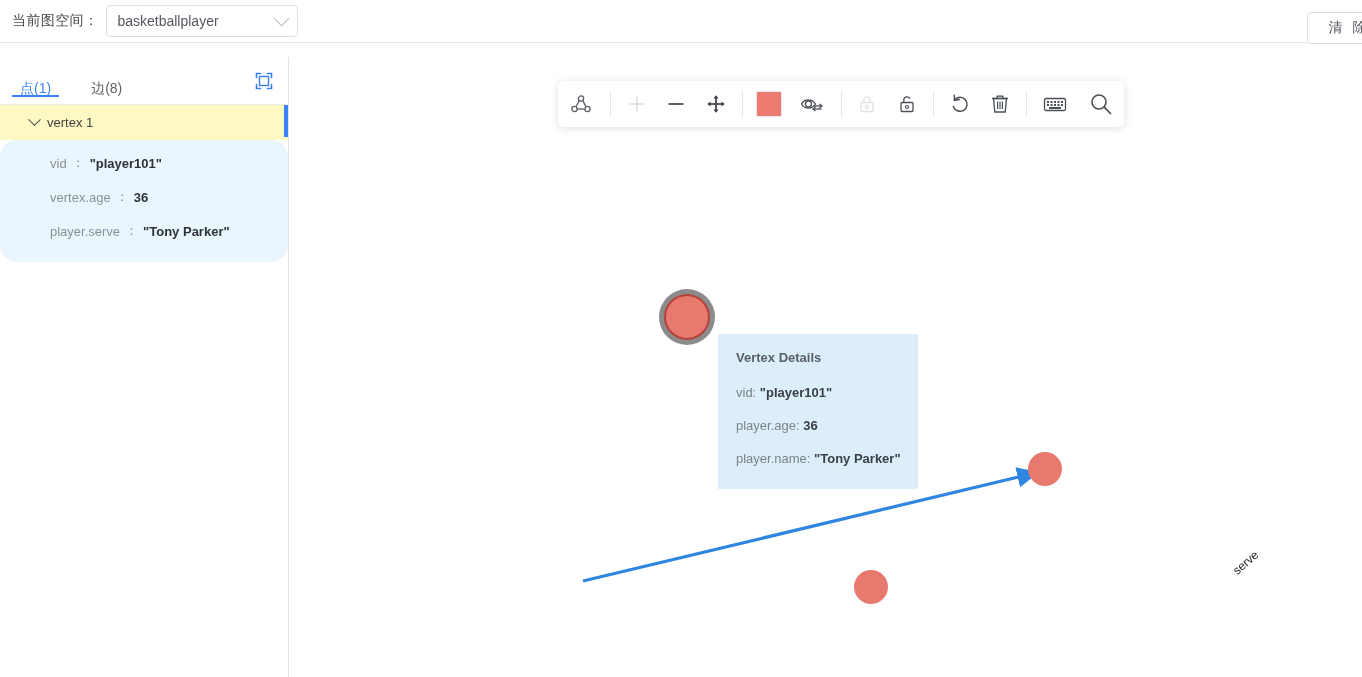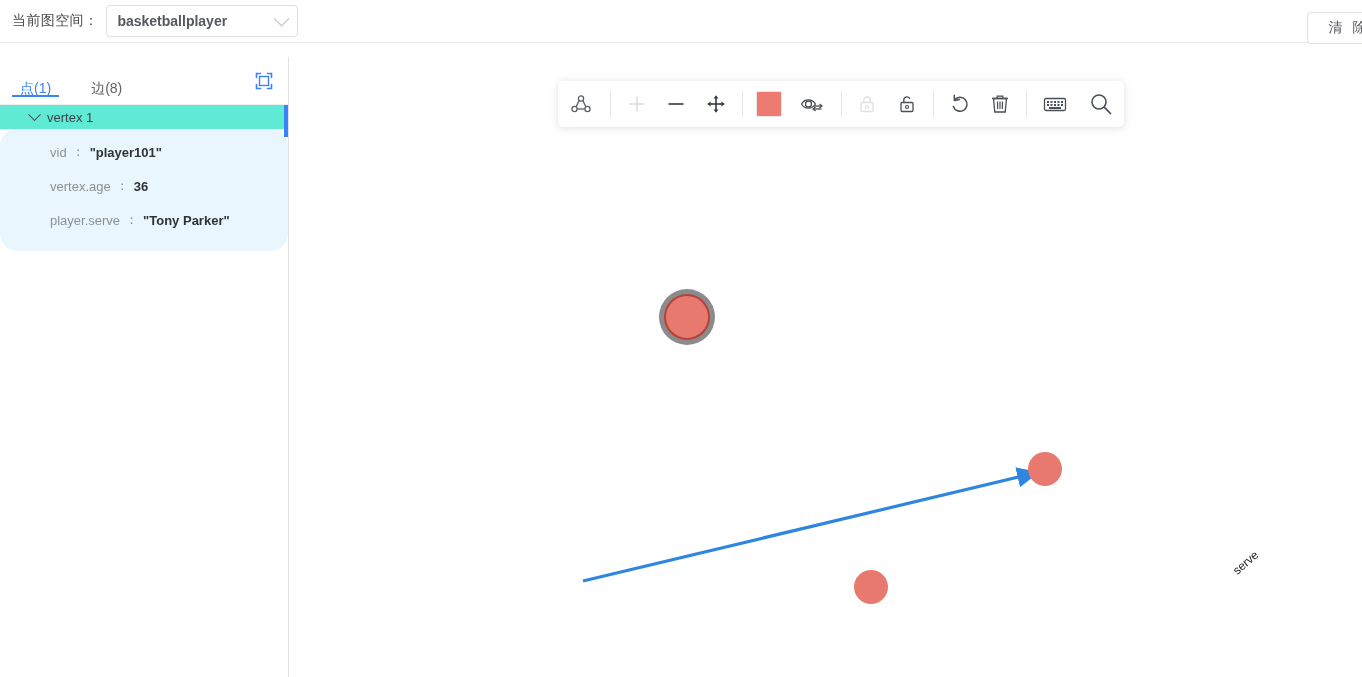--- a/index.html
+++ b/index.html
@@ -36,21 +36,21 @@
     width: 192px; height: 32px;
     border: 1px solid #dcdfe6;
     border-radius: 4px;
     background: #ffffff;
     display: flex; align-items: center;
     padding: 0 10px;
     cursor: pointer;
   }
   .space-select .value {
     font-size: 14px; color: #55585f;
-    flex: 1; white-space: nowrap; overflow: hidden; font-weight: bold;
+    flex: 1; white-space: nowrap; overflow: hidden;
   }
   .chev-down {
     width: 11px; height: 11px;
     border-right: 1.4px solid #b8bcc4;
     border-bottom: 1.4px solid #b8bcc4;
     transform: rotate(45deg) translate(-2px,-2px);
     flex: 0 0 auto;
   }
   .header-right-btn {
     position: absolute; left: 1307px; top: 12px;
@@ -98,22 +98,22 @@
     left: 0; right: 0; bottom: 0;
     height: 2px; background: #3a82f7;
   }
   .fit-icon {
     position: absolute; right: 14px; top: 14px;
     width: 20px; height: 20px; cursor: pointer;
   }
 
   .vertex-group-header {
     position: relative;
-    height: 24px;
-    background: #5eead4;
+    height: 35px;
+    background: #fef9c3;
     display: flex; align-items: center;
     padding-left: 30px;
     cursor: pointer;
   }
   .vertex-group-header::after {
     content: "";
     position: absolute; right: 0; top: 0;
     width: 4px; height: 32px;
     background: #3a82f7;
   }
@@ -403,15 +403,30 @@
       </defs>
       <line x1="293" y1="524" x2="737" y2="418" stroke="#2f86e0" stroke-width="3.2" marker-end="url(#arrow)"></line>
     </svg>
 
     <span class="edge-label">serve</span>
 
     <div class="node-selected" style="left:374px; top:237px;"></div>
     <div class="node plain" style="left:564px; top:513px;"></div>
     <div class="node plain" style="left:738px; top:395px;"></div>
 
+    <div class="details">
+      <div class="dtitle">Vertex Details</div>
+      <div class="drow">
+        <span class="k">vid:</span>
+        <span class="v">"player101"</span>
+      </div>
+      <div class="drow">
+        <span class="k">player.age:</span>
+        <span class="v">36</span>
+      </div>
+      <div class="drow">
+        <span class="k">player.name:</span>
+        <span class="v">"Tony Parker"</span>
+      </div>
+    </div>
 
   </div>
 </div>
 
 </body></html>

